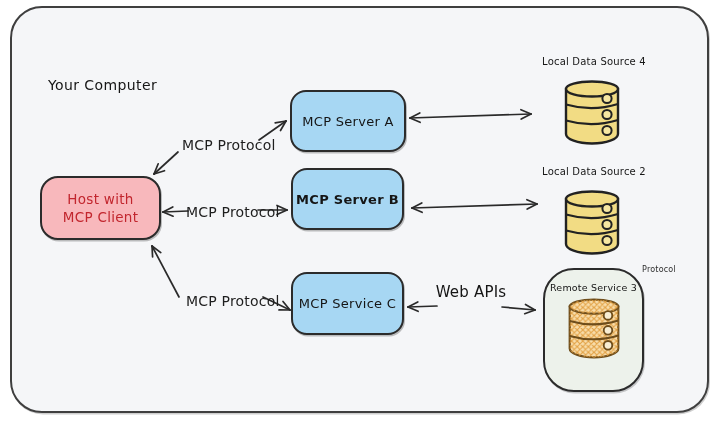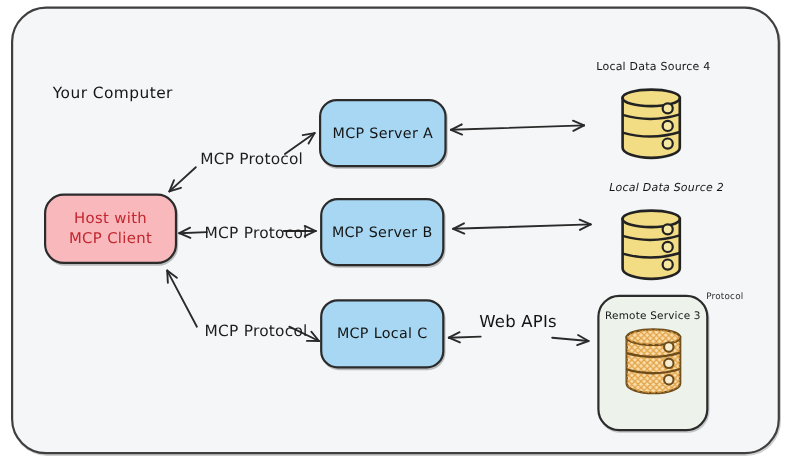--- a/index.html
+++ b/index.html
@@ -35,48 +35,48 @@
     border-radius:18px;
     color:var(--host-text,#c2262e);
     font-size:13.5px;line-height:1.35;letter-spacing:.3px;
   }
   .server{
     background:var(--server-fill,#a7d7f3);
     border-radius:16px;
     color:#151515;font-size:13px;letter-spacing:.3px;
   }
   .server-a{left:290px;top:90px;width:112px;height:58px;}
-  .server-b{left:291px;top:180px;width:109px;height:58px;}
+  .server-b{left:291px;top:168px;width:109px;height:58px;font-weight:bold;}
   .server-c{left:291px;top:272px;width:109px;height:59px;}
 
   .edge-label{
     position:absolute;text-align:center;color:#1e1e1e;
     font-size:14px;letter-spacing:.2px;white-space:nowrap;
   }
   .mcp-1{left:182px;top:137px;width:72px;}
   .mcp-2{left:186px;top:204px;width:72px;}
   .mcp-3{left:186px;top:293px;width:72px;}
   .web-apis{left:434px;top:283px;width:74px;font-size:15px;color:#141414;}
 
   .ds-label{
     position:absolute;width:116px;text-align:center;
     font-size:10px;color:#161616;letter-spacing:.2px;white-space:nowrap;
   }
   .ds-1{left:536px;top:56px;}
-  .ds-2{left:548px;top:166px;font-style:italic;}
+  .ds-2{left:536px;top:166px;}
 
   .db{position:absolute;}
   .db-1{left:562px;top:78px;}
   .db-2{left:562px;top:188px;}
 
   .remote-box{
     position:absolute;left:543px;top:268px;width:97px;height:120px;
     background:var(--remote-fill,#edf2eb);
     border:2.5px solid var(--box-border,#2b2b2b);
-    border-radius:20px;
+    border-radius:31px;
     box-shadow:1px 1.5px 0 rgba(50,50,50,.25);
     display:flex;flex-direction:column;align-items:center;
   }
   .remote-title{
     margin-top:12px;font-size:9.5px;color:#141414;
     letter-spacing:.2px;white-space:nowrap;
   }
   .internet-label{
     position:absolute;left:642px;top:265px;
     font-size:8px;color:#2e2e2e;letter-spacing:.2px;
@@ -141,21 +141,21 @@
 
   <div class="node server server-a">MCP Server A</div>
 
   <div class="node host">
     <div>
       <div>Host with</div>
       <div>MCP Client</div>
     </div>
   </div>
   <div class="node server server-b">MCP Server B</div>
-  <div class="node server server-c">MCP Local C</div>
+  <div class="node server server-c">MCP Service C</div>
 
   <div class="edge-label mcp-1">MCP Protocol</div>
   <div class="edge-label mcp-2">MCP Protocol</div>
   <div class="edge-label mcp-3">MCP Protocol</div>
   <div class="edge-label web-apis">Web APIs</div>
 
   <div class="ds-label ds-1">Local Data Source 4</div>
   <div class="ds-label ds-2">Local Data Source 2</div>
 
   <svg class="db db-1 db-local" width="60" height="68" viewBox="0 0 60 68">

